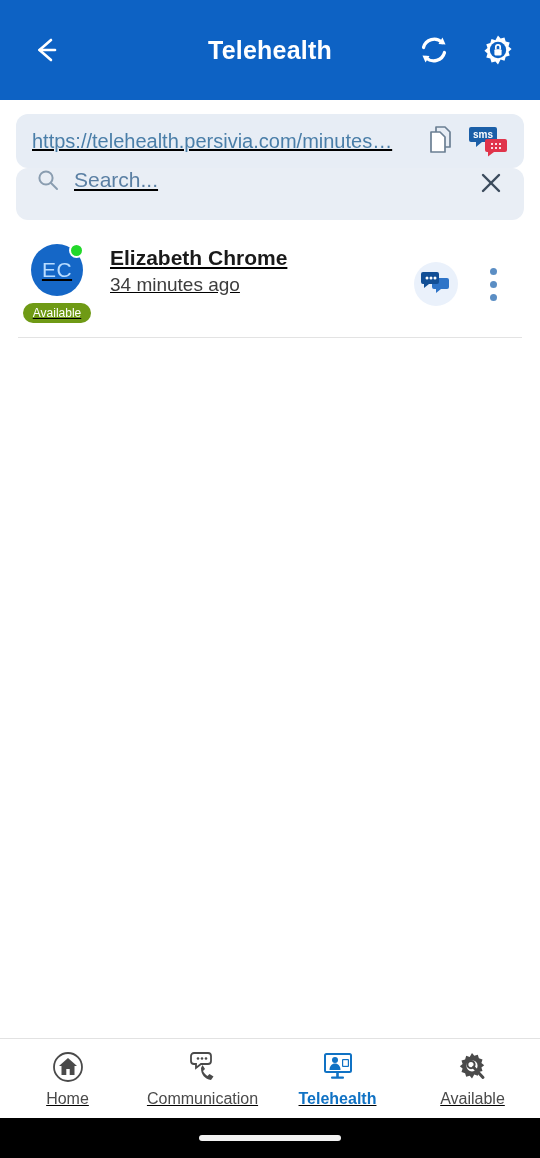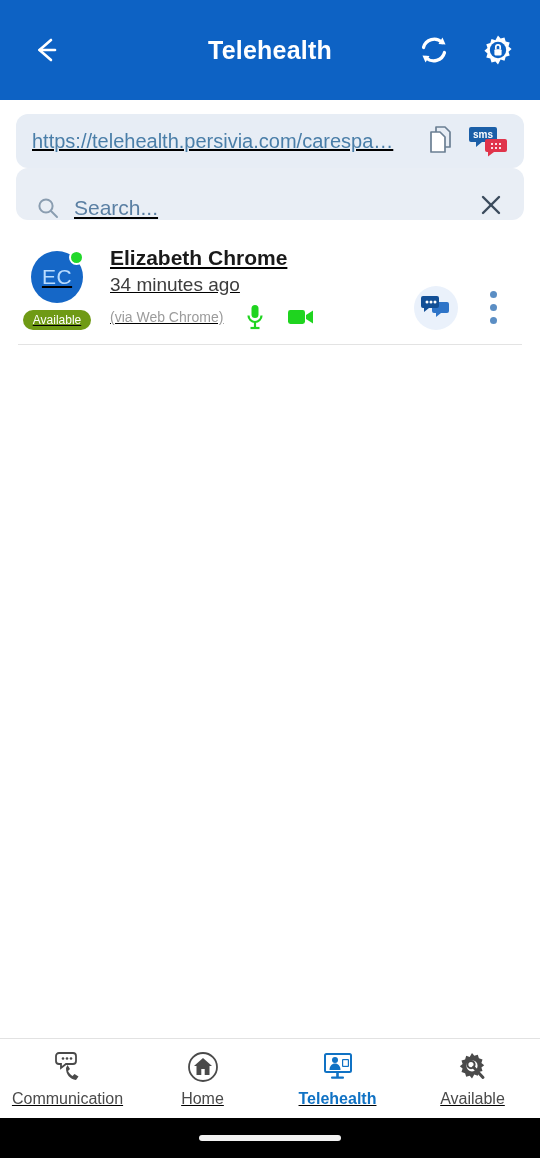--- a/index.html
+++ b/index.html
@@ -42,32 +42,32 @@
   .wr-title {
     text-align:center; font-size:22px; font-weight:bold; color:#1c1c1c;
     padding:18px 0 14px 0; flex:none;
   }
   .wr-count { color:#9b3a3a; font-weight:bold; }
 
   
   .searchwrap { padding:0 16px; flex:none; }
   .searchbar {
     height:52px; background:#e9eef5; border-radius:12px;
-    display:flex; align-items:flex-end; padding:0 18px 0 20px; gap:14px;
+    display:flex; align-items:flex-start; padding:0 18px 0 20px; gap:14px;
   }
   .search-input {
     flex:1; border:none; background:transparent; outline:none;
     font-family:"Liberation Sans", sans-serif; font-size:21px; color:#2e4a66;
   }
   .search-input::placeholder { color:#5a7fa3; opacity:1; }
   .search-clear { width:30px; height:30px; display:flex; align-items:center; justify-content:center; }
 
   
   .list { flex:1; overflow:hidden; padding-top:16px; }
-  .row { display:flex; align-items:flex-end; padding:8px 34px 0 18px; position:relative; }
+  .row { display:flex; align-items:flex-start; padding:8px 34px 0 18px; position:relative; }
 
   .av-col { width:78px; flex:none; display:flex; flex-direction:column; align-items:center; }
   .avatar {
     width:52px; height:52px; border-radius:50%;
     background:#1567c7; color:#b9dcff; font-size:21px;
     display:flex; align-items:center; justify-content:center;
     position:relative; letter-spacing:.5px;
   }
   .status-dot {
     position:absolute; top:-1px; right:-1px;
@@ -141,21 +141,21 @@
           <circle cx="17" cy="17" r="8.2" fill="#0d62c4"></circle>
           <rect x="13.4" y="16.2" width="7.2" height="6.2" rx="1.1" fill="#fff"></rect>
           <path d="M14.8 16.2 v-2.1 a2.2 2.2 0 0 1 4.4 0 v2.1" fill="none" stroke="#fff" stroke-width="1.7"></path>
         </svg>
       </div>
     </div>
   </div>
 
   <div class="urlwrap">
     <div class="urlbar">
-      <div class="urltext">https://telehealth.persivia.com/carespa…</div>
+      <div class="urltext">https://telehealth.persivia.com/minutes…</div>
       <div class="copy-ico">
         <svg width="30" height="32" viewBox="0 0 30 32">
           <path d="M10 2 h9 l5 5 v15 h-14 z" fill="none" stroke="#6b7f93" stroke-width="1.7" stroke-linejoin="round"></path>
           <path d="M5 7 h9 l5 5 v15 h-14 z" fill="#fff" stroke="#6b7f93" stroke-width="1.7" stroke-linejoin="round"></path>
         </svg>
       </div>
       <div class="sms-ico">
         <svg width="40" height="34" viewBox="0 0 40 34">
           <path d="M2 3 h24 a2 2 0 0 1 2 2 v11 a2 2 0 0 1 -2 2 h-13 l-6 5 v-5 h-5 a2 2 0 0 1 -2 -2 v-11 a2 2 0 0 1 2 -2 z" fill="#1b5fa8"></path>
           <text x="14" y="14" font-family="Liberation Sans, sans-serif" font-size="10" font-weight="bold" fill="#fff" text-anchor="middle">sms</text>
@@ -197,37 +197,20 @@
         <div class="avatar">
           <span>EC</span>
           <span class="status-dot"></span>
         </div>
         <div class="avail-badge">Available</div>
       </div>
 
       <div class="info-col">
         <div class="pname">Elizabeth Chrome</div>
         <div class="ptime">34 minutes ago</div>
-        <div class="meta-row">
-          <div class="pvia">(via Web Chrome)</div>
-          <div class="mic-ico">
-            <svg width="20" height="26" viewBox="0 0 20 26">
-              <rect x="6.5" y="1" width="7" height="13" rx="3.5" fill="#1fd41f"></rect>
-              <path d="M3.5 11.5 a6.5 6.5 0 0 0 13 0" fill="none" stroke="#1fd41f" stroke-width="2.2"></path>
-              <line x1="10" y1="18" x2="10" y2="23" stroke="#1fd41f" stroke-width="2.2"></line>
-              <line x1="5.5" y1="24" x2="14.5" y2="24" stroke="#1fd41f" stroke-width="2.2"></line>
-            </svg>
-          </div>
-          <div class="cam-ico">
-            <svg width="28" height="20" viewBox="0 0 28 20">
-              <rect x="1" y="3" width="17" height="14" rx="2.4" fill="#1fd41f"></rect>
-              <polygon points="19,8 26,3.5 26,16.5 19,12" fill="#1fd41f"></polygon>
-            </svg>
-          </div>
-        </div>
       </div>
 
       <div class="act-col">
         <div class="chat-btn">
           <svg width="30" height="26" viewBox="0 0 30 26">
             <path d="M13 7 h13 a2 2 0 0 1 2 2 v7 a2 2 0 0 1 -2 2 h-6 l-5 4 v-4 h-2 a2 2 0 0 1 -2 -2 v-7 a2 2 0 0 1 2 -2 z" fill="#2e74c8"></path>
             <path d="M2 1 h14 a2 2 0 0 1 2 2 v8 a2 2 0 0 1 -2 2 h-8 l-5 4 v-4 h-1 a2 2 0 0 1 -2 -2 v-8 a2 2 0 0 1 2 -2 z" fill="#124f96"></path>
             <g fill="#fff">
               <circle cx="6" cy="7" r="1.5"></circle>
                 <circle cx="10" cy="7" r="1.5"></circle>
@@ -242,44 +225,44 @@
         </div>
       </div>
     </div>
     <div class="divider"></div>
   </div>
 
   <div class="bottomnav">
 
     <div class="navitem">
       <div class="navico">
+        <svg width="32" height="32" viewBox="0 0 32 32">
+          <circle cx="16" cy="16" r="14" fill="none" stroke="#4a4a4a" stroke-width="1.8"></circle>
+          <path d="M16 7 L25 15 h-2.5 v9 h-13 v-9 H7 z" fill="#4a4a4a"></path>
+          <rect x="14.3" y="18" width="3.4" height="6" fill="#ffffff"></rect>
+        </svg>
+      </div>
+      <div class="navlabel">Home</div>
+    </div>
+
+    <div class="navitem">
+      <div class="navico">
         <svg width="34" height="32" viewBox="0 0 34 32">
           <path d="M8 2 h14 a3 3 0 0 1 3 3 v5 a3 3 0 0 1 -3 3 h-7 l-5 4 v-4 h-2 a3 3 0 0 1 -3 -3 v-5 a3 3 0 0 1 3 -3 z" fill="none" stroke="#4a4a4a" stroke-width="1.8"></path>
           <g fill="#4a4a4a">
               <circle cx="12" cy="7.5" r="1.3"></circle>
               <circle cx="16" cy="7.5" r="1.3"></circle>
               <circle cx="20" cy="7.5" r="1.3"></circle>
             </g>
           <path d="M15 17 c0 7 4 11 10 12 l2.5-3.5 -4-2.5 -2 2 c-2-1.3-3.5-3-4.5-5l2-2 -2.5-4 z" fill="#4a4a4a"></path>
         </svg>
       </div>
       <div class="navlabel">Communication</div>
     </div>
 
-    <div class="navitem">
-      <div class="navico">
-        <svg width="32" height="32" viewBox="0 0 32 32">
-          <circle cx="16" cy="16" r="14" fill="none" stroke="#4a4a4a" stroke-width="1.8"></circle>
-          <path d="M16 7 L25 15 h-2.5 v9 h-13 v-9 H7 z" fill="#4a4a4a"></path>
-          <rect x="14.3" y="18" width="3.4" height="6" fill="#ffffff"></rect>
-        </svg>
-      </div>
-      <div class="navlabel">Home</div>
-    </div>
-
     <div class="navitem active">
       <div class="navico">
         <svg width="34" height="32" viewBox="0 0 34 32">
           <rect x="4" y="3" width="26" height="18" rx="1.5" fill="none" stroke="#1072c4" stroke-width="2"></rect>
           <circle cx="14" cy="9" r="3" fill="#1072c4"></circle>
           <path d="M8.5 19 c0-4 2.5-6.5 5.5-6.5 s5.5 2.5 5.5 6.5 z" fill="#1072c4"></path>
           <rect x="21" y="8" width="7" height="8" rx="1" fill="#1072c4"></rect>
           <rect x="22.2" y="9.2" width="4.6" height="5.6" fill="#ffffff"></rect>
           <rect x="15.2" y="21" width="2.6" height="5" fill="#1072c4"></rect>
           <rect x="10" y="25.6" width="13" height="2.2" rx="1" fill="#1072c4"></rect>

